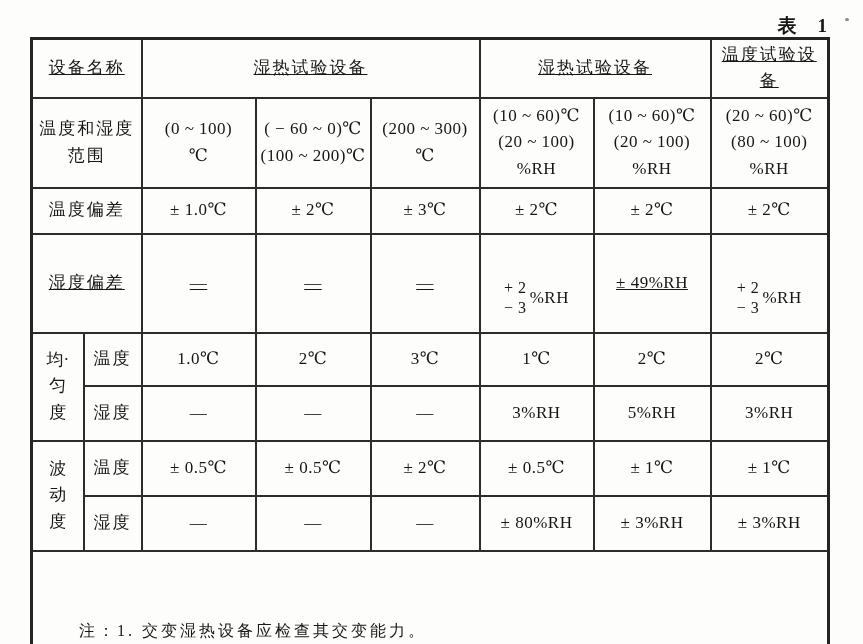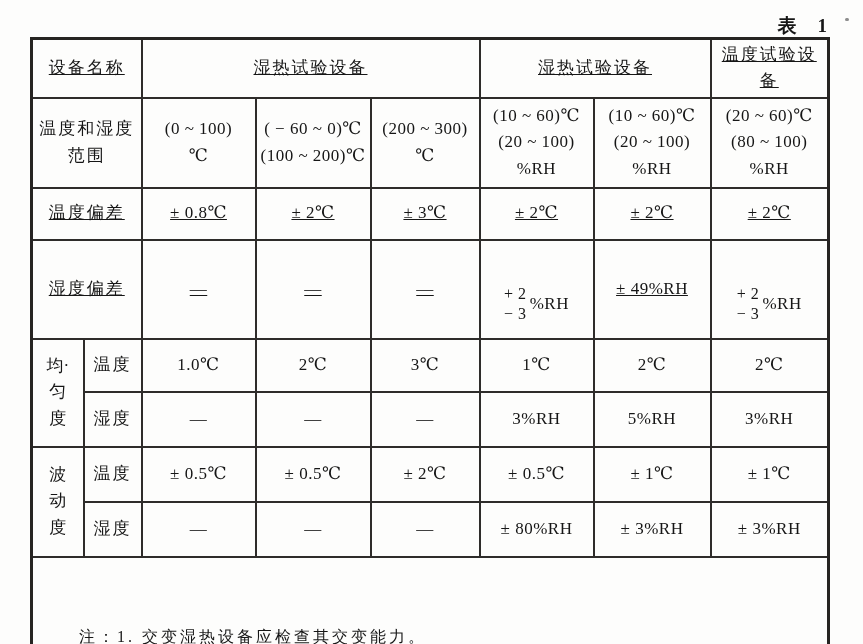--- a/index.html
+++ b/index.html
@@ -28,21 +28,21 @@
     text-align:center; vertical-align:middle;
     font-weight:normal;
     white-space:pre-line;
     padding:0 2px;
     font-size:17px;
     line-height:1.55;
   }
   table.spec { border:3px solid #262422; }
   tr.r1 { height:59px;text-decoration:underline; }
   tr.r2 { height:90px;margin-left:20px; }
-  tr.r3 { height:52px;text-decoration:underline; }
+  tr.r3 { height:46px; }
   tr.r4 { height:99px;text-decoration:underline; }
   tr.r5 { height:53px; }
   tr.r6 { height:55px; }
   tr.r7 { height:55px; }
   tr.r8 { height:55px; }
   tr.r9 { height:95px; }
   .lbl { letter-spacing:2px; }
   .vlabel { letter-spacing:0; line-height:25px; font-size:17px; padding-left:8px; }
   .val { letter-spacing:0.5px; }
   .frac { display:inline-flex; align-items:center; gap:3px; }
@@ -102,21 +102,21 @@
       <td class="val">(10 ~ 60)℃
 (20 ~ 100)
 %RH</td>
       <td class="val">(20 ~ 60)℃
 (80 ~ 100)
 %RH</td>
     </tr>
 
     <tr class="r3">
       <td colspan="2" class="lbl">温度偏差</td>
-      <td class="val">± 0.8℃</td>
+      <td class="val">± 1.0℃</td>
       <td class="val">± 2℃</td>
       <td class="val">± 3℃</td>
       <td class="val">± 2℃</td>
       <td class="val">± 2℃</td>
       <td class="val">± 2℃</td>
     </tr>
 
     <tr class="r4">
       <td colspan="2" class="lbl">湿度偏差</td>
       <td class="val">—</td>

